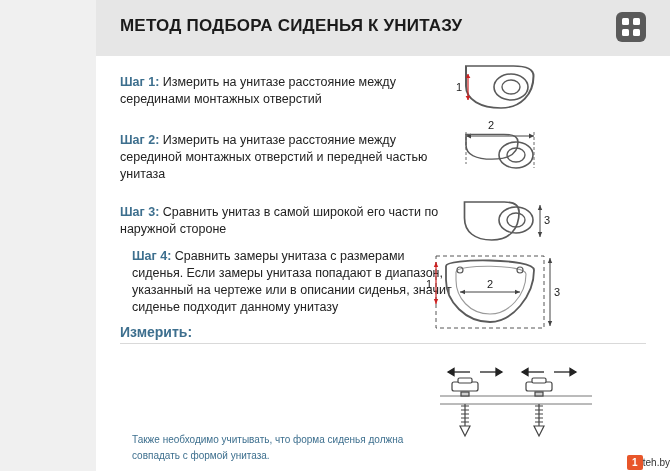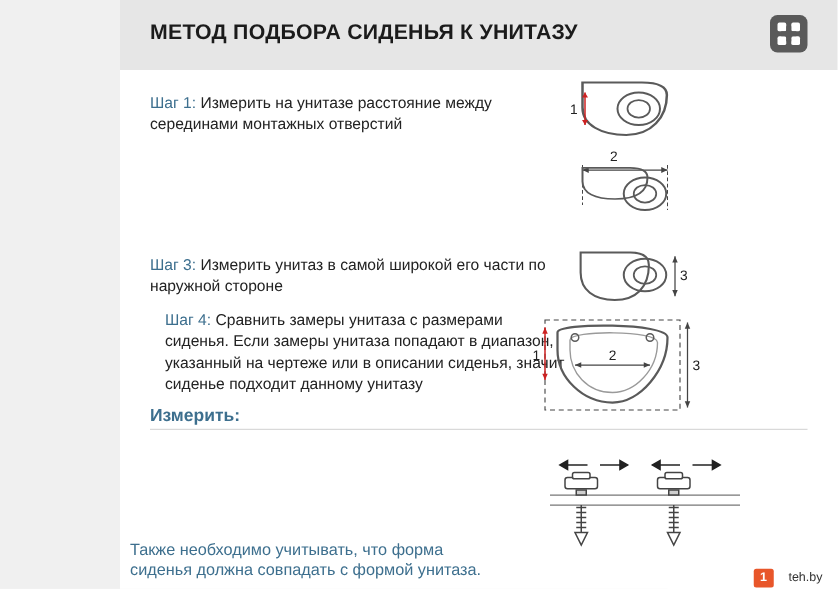--- a/index.html
+++ b/index.html
@@ -19,46 +19,46 @@
     position:absolute;left:24px;top:16px;width:440px;
     font-size:17px;font-weight:bold;color:#1b1b1b;letter-spacing:0.2px;
   }
   .logo{
     position:absolute;right:22px;top:10px;width:34px;height:34px;
   }
   .logo svg{display:block;}
   
   .steps{position:absolute;left:0;top:56px;width:574px;height:282px;}
   .step{position:absolute;left:24px;width:320px;color:#222;font-size:12.5px;line-height:17px;}
-  .step b{color:#3d6f8e;font-weight:normal;}
+  .step b{color:#3d6f8e;font-weight:bold;}
   .step-1{top:18px;}
   .step-2{top:76px;}
   .step-3{top:148px;}
   .step-4{top:192px;margin-left:12px;}
   .warn{
     position:absolute;left:24px;top:268px;width:320px;
     color:#3d6f8e;font-size:14px;font-weight:bold;
   }
   
   .divider{position:absolute;left:24px;top:343px;width:526px;height:1px;background:#d9d9d9;}
   .bottom-text{position:absolute;left:24px;top:356px;width:300px;font-size:11.5px;line-height:16px;color:#222;}
-  .bottom-text2{position:absolute;left:8px;top:432px;width:300px;font-size:13px;line-height:16px;color:#3d6f8e;}
+  .bottom-text2{position:absolute;left:36px;top:432px;width:300px;font-size:10px;line-height:16px;color:#3d6f8e;}
   
   .fig{position:absolute;}
   .fig svg{display:block;}
   
   .watermark{
     position:absolute;right:0px;bottom:0px;height:17px;
     display:flex;align-items:center;background:#ffffff;padding-left:2px;
   }
   .wm-badge{
     width:16px;height:15px;background:#e8562a;color:#fff;font-size:10px;
     display:flex;align-items:center;justify-content:center;font-weight:bold;border-radius:2px;
   }
-  .wm-text{font-size:10px;color:#333;padding:0 12px;}
+  .wm-text{font-size:10px;color:#333;padding:0 0;}
 </style>
 </head>
 <body>
 
 <div class="page">
   <div class="left-strip"></div>
 
   <div class="content">
 
     <div class="header">
@@ -75,23 +75,26 @@
         </svg>
       </div>
     </div>
 
     <div class="steps">
 
       <div class="step step-1">
         <b>Шаг 1:</b><span> Измерить на унитазе расстояние между серединами монтажных отверстий</span>
       </div>
 
+      <div class="step step-2">
+        <b>Шаг 2:</b><span> Измерить на унитазе расстояние между серединой монтажных отверстий и передней частью унитаза</span>
+      </div>
 
       <div class="step step-3">
-        <b>Шаг 3:</b><span> Измерить унитаз в самой широкой его части по наружной стороне</span>
+        <b>Шаг 3:</b><span> Сравнить унитаз в самой широкой его части по наружной стороне</span>
       </div>
 
       <div class="step step-4">
         <b>Шаг 4:</b><span> Сравнить замеры унитаза с размерами сиденья. Если замеры унитаза попадают в диапазон, указанный на чертеже или в описании сиденья, значит сиденье подходит данному унитазу</span>
       </div>
 
       <div class="warn">Измерить:</div>
     </div>
 
     <div class="fig" style="left:330px;top:60px;">

